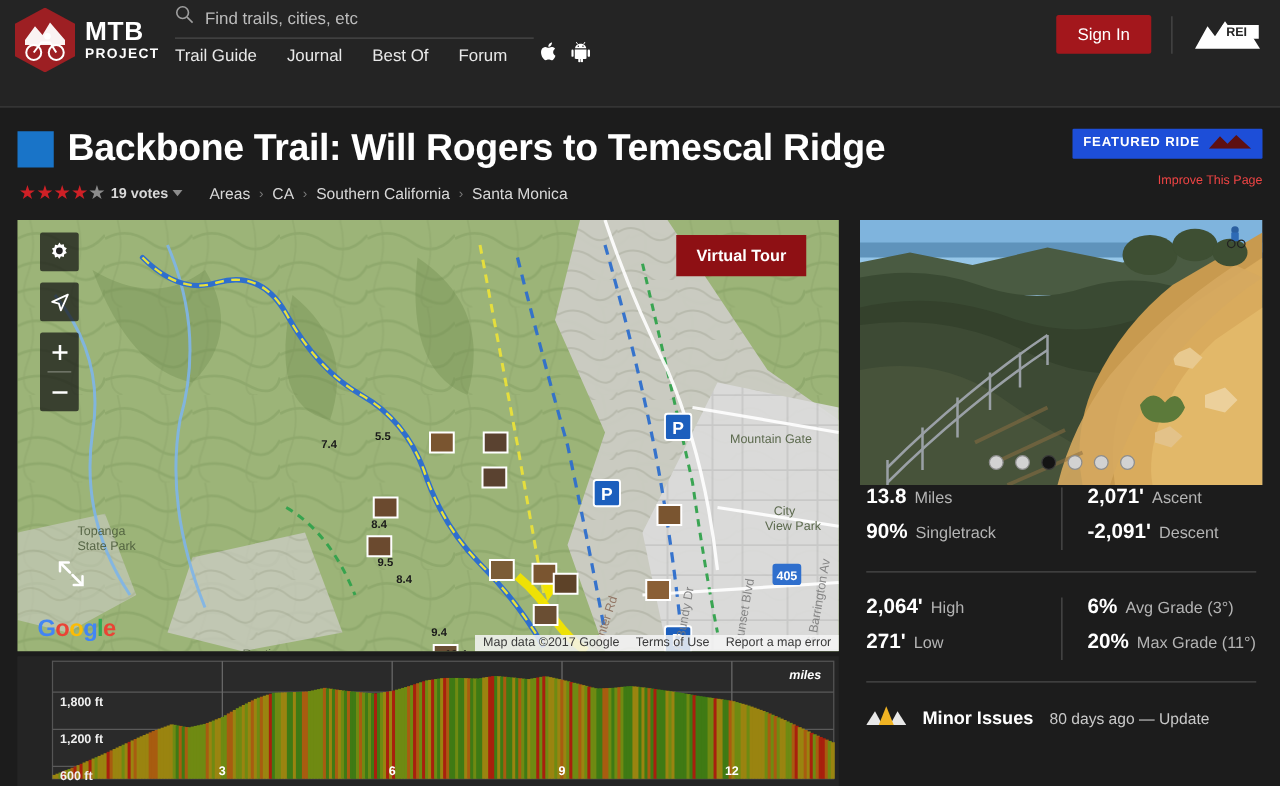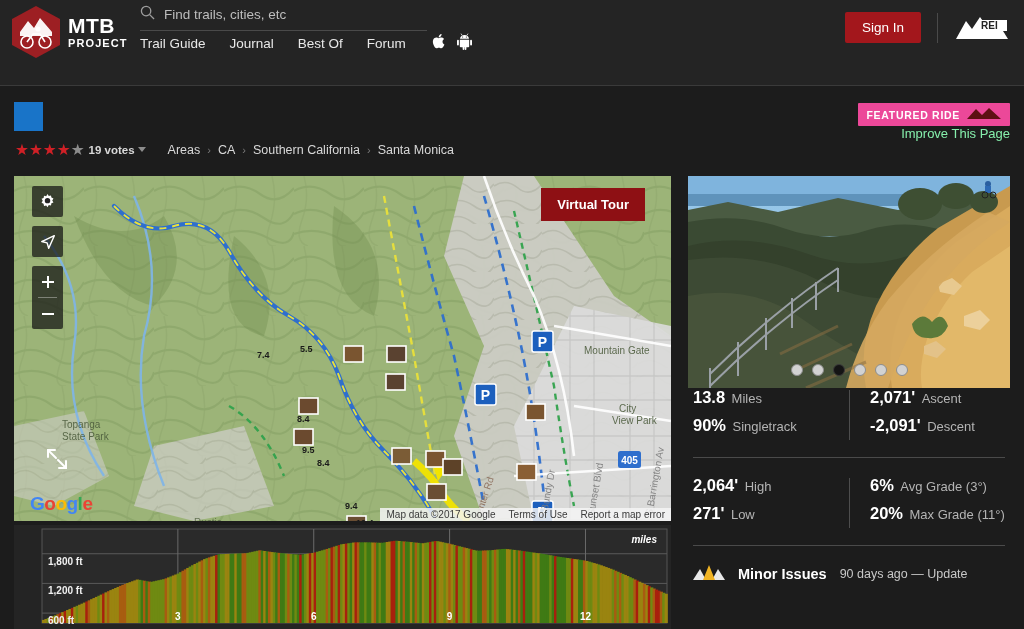--- a/index.html
+++ b/index.html
@@ -94,28 +94,28 @@
     width: 0; height: 0; margin-left: 3px;
     border-left: 4px solid transparent; border-right: 4px solid transparent;
     border-top: 5px solid #8c8c8c;
   }
   .breadcrumb { display: flex; align-items: center; gap: 7px; margin-left: 13px; }
   .breadcrumb a { color: #d8d8d8; font-size: 12.5px; text-decoration: none; white-space: nowrap; }
   .bc-sep { color: #7a7a7a; font-size: 11px; }
 
   .featured-badge {
     position: absolute; right: 14px; top: 17px;
-    background: #ec4899; color: #fff;
+    background: #1d4ed8; color: #fff;
     font-size: 10.5px; font-weight: bold; letter-spacing: 0.7px;
-    padding: 5px 9px; display: flex; align-items: center; gap: 7px;
+    padding: 5px 9px; display: flex; align-items: flex-start; gap: 7px;
     border-radius: 1px;
   }
   .improve-link {
-    position: absolute; right: 14px; top: 40px;
-    color: #86efac; font-size: 13px; text-decoration: none;
+    position: absolute; right: 14px; top: 53px;
+    color: #ef4444; font-size: 10px; text-decoration: none;
   }
 
   
   .main { position: relative; padding: 0 14px; display: flex; gap: 17px; }
   .left-col { width: 657px; }
   .right-col { width: 322px; }
 
   
   .map {
     position: relative; width: 657px; height: 345px;
@@ -261,20 +261,21 @@
         <text x="27" y="16" font-family="Liberation Sans, sans-serif" font-size="10" font-weight="bold" fill="#242424">REI</text>
         <text x="33" y="24" font-family="Liberation Sans, sans-serif" font-size="6.5" font-weight="bold" fill="#ffffff">co-op</text>
       </svg>
     </div>
   </div>
 </div>
 
 <div class="title-block">
   <div class="title-row">
     <div class="diff-square"></div>
+    <h1 class="page-title">Backbone Trail: Will Rogers to Temescal Ridge</h1>
   </div>
   <div class="meta-row">
     <div class="stars">
       <span class="star on">★</span>
       <span class="star on">★</span>
       <span class="star on">★</span>
       <span class="star on">★</span>
       <span class="star off">★</span>
       <span class="votes">19 votes</span>
       <span class="caret-down"></span>
@@ -910,20 +911,20 @@
       <div class="status-row">
         <span>
           <svg width="32" height="16" viewBox="0 0 32 16">
             <path d="M0 16 L7 5 L13 16 Z" fill="#e8e8e8"></path>
             <path d="M19 16 L25 5 L32 16 Z" fill="#e8e8e8"></path>
             <path d="M10 16 L16 1 L22 16 Z" fill="#f0b323"></path>
           </svg>
         </span>
         <span class="status-txt">Minor Issues</span>
         <span class="status-date">
-          <span>90 days ago</span>
+          <span>80 days ago</span>
           <span>—</span>
           <a href="#">Update</a>
         </span>
       </div>
     </div>
   </div>
 </div>
 
 </body></html>

